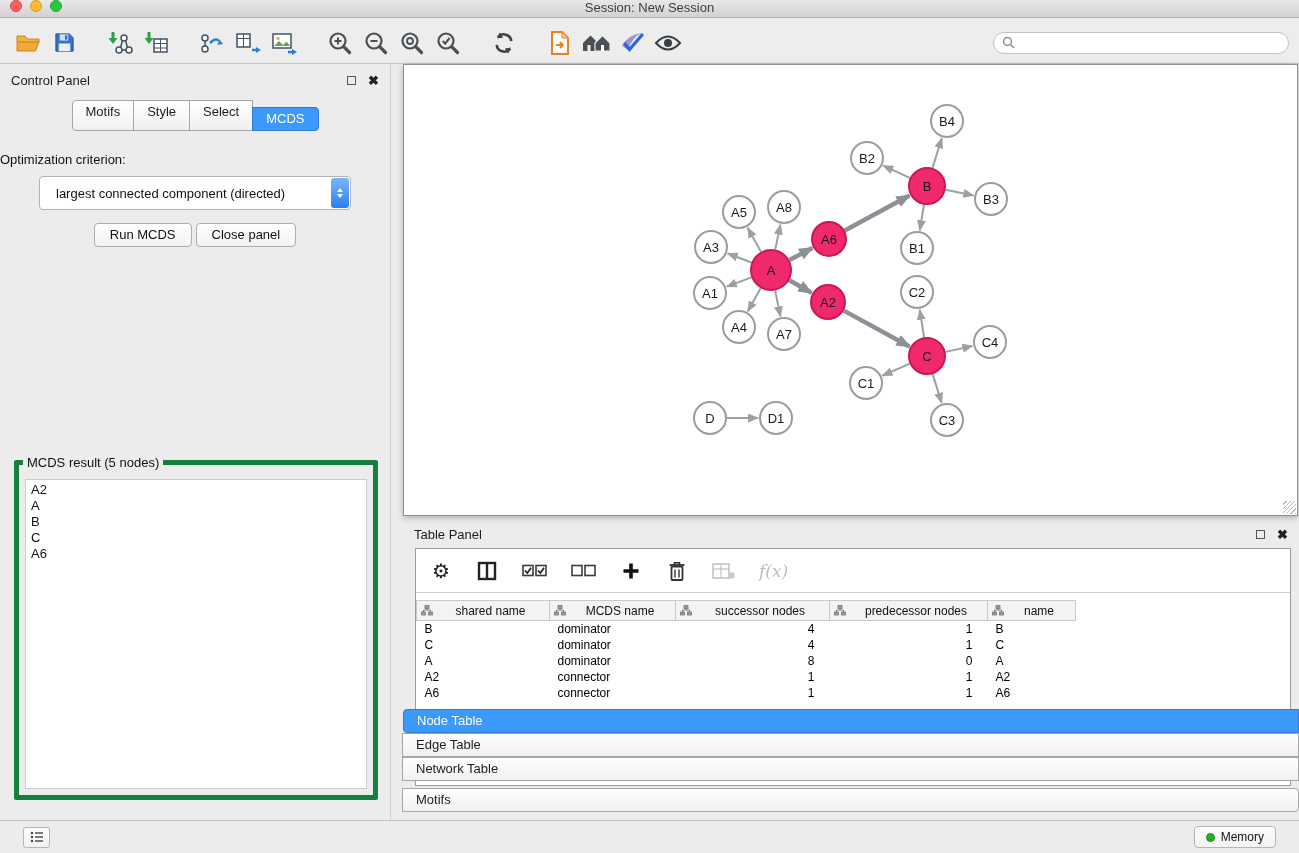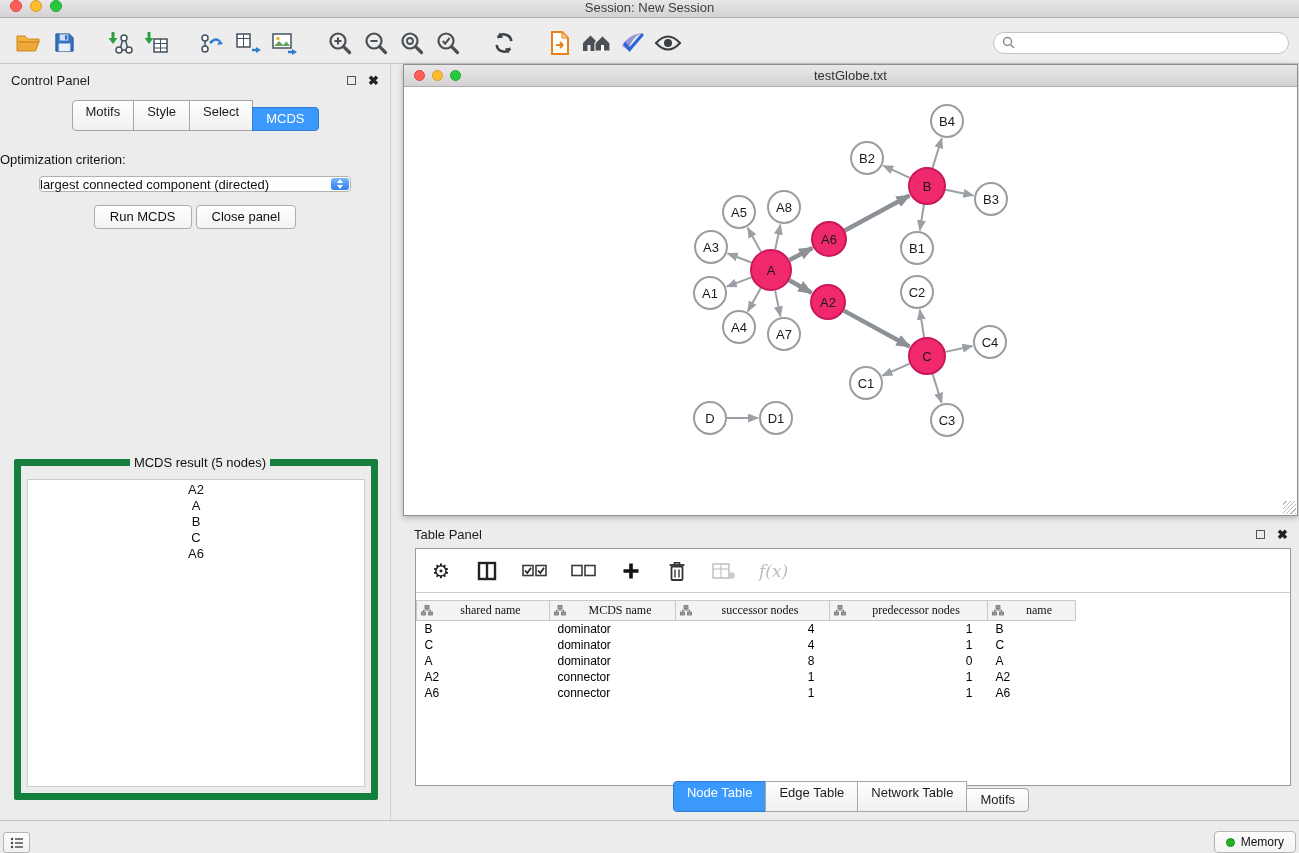--- a/index.html
+++ b/index.html
@@ -38,33 +38,33 @@
   .control-panel { position:absolute; left:0; top:64px; width:391px; bottom:33px;
     background:#ececec; border-right:1px solid #cfcfcf; }
   .control-panel .panel-header { margin-top:4px;gap:29px; }
   .cp-tabs { display:flex; justify-content:center; margin-top:8px; }
   .cp-tab, .tp-tab { font-size:13px; padding:3px 13px 4px; background:linear-gradient(#ffffff,#f0f0f0);
     border:1px solid #a6a6a6; margin-left:-1px; color:#1c1c1c; cursor:default; }
   .cp-tab:first-child, .tp-tab:first-child { border-radius:4px 0 0 4px; margin-left:0; }
   .cp-tab:last-child, .tp-tab:last-child { border-radius:0 4px 4px 0;margin-top:7px; }
   .cp-tab.active, .tp-tab.active { background:#3b99fc; border-color:#2d7dd9; color:#fff; }
   .opt-label { text-align:left; margin-top:21px; font-size:13px; }
-  .dropdown { margin:9px auto 0; width:312px; height:16px; background:#fff; border:1px solid #b2b2b2;
-    border-radius:4px; display:flex; align-items:center; font-size:13px; padding-left:0; position:relative; }
+  .dropdown { margin:9px auto 0; width:312px; height:34px; background:#fff; border:1px solid #b2b2b2;
+    border-radius:4px; display:flex; align-items:center; font-size:13px; padding-left:16px; position:relative; }
   .dropdown .dd-value { white-space:nowrap; overflow:hidden; }
   .stepper { position:absolute; right:1px; top:1px; bottom:1px; width:18px; border-radius:3px;
     background:linear-gradient(#7ab6fb,#2c7ef0); display:flex; flex-direction:column;
     align-items:center; justify-content:center; gap:2px; }
   .tri-up   { width:0; height:0; border-left:3.5px solid transparent; border-right:3.5px solid transparent; border-bottom:4.5px solid #fff; }
   .tri-down { width:0; height:0; border-left:3.5px solid transparent; border-right:3.5px solid transparent; border-top:4.5px solid #fff; }
   .cp-buttons { display:flex; justify-content:center; gap:4px; margin-top:13px; }
   .cp-btn { font-size:13px; padding:3px 15px 4px; background:linear-gradient(#ffffff,#f2f2f2);
     border:1px solid #adadad; border-radius:4px; color:#111; font-family:"Liberation Sans", sans-serif; }
   .result-box { position:absolute; left:14px; right:12px; top:391px; bottom:20px;
-    border:7px solid #15803d; border-radius:2px; padding:0;text-align:center; }
+    border:5px solid #15803d; border-radius:2px; padding:0; }
   .result-box legend { font-size:13px; padding:0 4px; margin-left:4px; }
   .result-list { position:absolute; left:6px; right:6px; top:9px; bottom:6px; background:#fff;
     border:1px solid #cdcdcd; font-size:13px; padding:2px 5px; line-height:16px; overflow:hidden; }
 
   
   .network-window { position:absolute; left:403px; top:64px; width:895px; height:452px;
     background:#fff; border:1px solid #8f8f8f; box-shadow:0 2px 6px rgba(0,0,0,0.25); }
   .net-titlebar { height:22px; background:linear-gradient(#e9e7e9,#d3d1d3); border-bottom:1px solid #b0aeb0;
     position:relative; display:flex; align-items:center; }
   .net-traffic { position:absolute; left:10px; display:flex; gap:7px; }
@@ -79,31 +79,31 @@
   .table-panel { position:absolute; left:403px; top:522px; right:0; bottom:33px; }
   .tp-box { position:absolute; left:12px; right:8px; top:26px; bottom:34px; background:#fff;
     border:1px solid #9a9a9a; overflow:hidden; }
   .table-toolbar { height:44px; display:flex; align-items:center; padding:0 14px; gap:24px;
     border-bottom:1px solid #cfcfcf; }
   .tt-btn { display:flex; align-items:center; justify-content:center; min-width:22px; height:30px; }
   .gear-glyph { font-size:20px; color:#222; line-height:1; }
   .fx-label { font-family:"DejaVu Serif", serif; font-style:italic; font-size:17px; color:#bdbdbd; }
   table.data-table { border-collapse:collapse; table-layout:fixed; margin-top:7px; width:100%; }
   .data-table th { background:#f3f3f3; border:1px solid #c9c9c9; font-weight:normal; font-size:12px;
-    height:20px; padding:0 4px;font-family:Liberation Serif, serif; }
+    height:20px; padding:0 4px; }
   .data-table th.filler { background:transparent; border:none; }
   .th-inner { display:flex; align-items:center; gap:3px; }
   .th-label { flex:1; text-align:center; white-space:nowrap; overflow:hidden; }
   .data-table td { font-size:12px; height:16px; padding:0 8px; color:#000; white-space:nowrap; }
   .data-table td.num { text-align:right; padding-right:15px; }
-  .tp-tabs { position:absolute; bottom:8px; left:0; right:0; display:flex; justify-content:center; }
+  .tp-tabs { position:absolute; bottom:8px; left:0; right:0; display:flex; justify-content:center;flex-direction:column; }
 
   
   .statusbar { position:absolute; left:0; right:0; bottom:0; height:33px; background:#ececec;
-    border-top:1px solid #c3c3c3; display:flex; align-items:flex-end; padding:0 3px; }
+    border-top:1px solid #c3c3c3; display:flex; align-items:center; padding:0 23px; }
   .menu-btn { width:27px; height:21px; border:1px solid #b5b5b5; border-radius:3px;
     background:linear-gradient(#fdfdfd,#f1f1f1); display:flex; align-items:center; justify-content:center; }
   .memory-btn { margin-left:auto; height:22px; border:1px solid #b5b5b5; border-radius:4px;
     background:linear-gradient(#fdfdfd,#f3f3f3); display:flex; align-items:center; gap:6px;
     padding:0 11px; font-size:12px; color:#111; font-family:"Liberation Sans", sans-serif; }
   .mem-dot { width:9px; height:9px; border-radius:50%; background:#1fb41f; border:1px solid #169016; }
 </style>
 </head>
 <body>
 
@@ -290,28 +290,20 @@
           <div>A2</div>
           <div>A</div>
           <div>B</div>
           <div>C</div>
           <div>A6</div>
         </div>
     </fieldset>
   </div>
 
   <div class="network-window">
-    <div class="net-titlebar">
-      <div class="net-traffic">
-        <span class="tl sm red"></span>
-        <span class="tl sm yellow"></span>
-        <span class="tl sm green"></span>
-      </div>
-      <div class="net-title">testGlobe.txt</div>
-    </div>
     <div class="net-content">
       <svg id="graph-svg" viewBox="0 0 893 428" preserveAspectRatio="none">
           <defs>
             <marker id="arrow-thin" markerUnits="userSpaceOnUse" markerWidth="11" markerHeight="9" refX="10" refY="4.5" orient="auto">
               <path d="M0,0 L11,4.5 L0,9 z" fill="#9aa0a5"></path>
             </marker>
             <marker id="arrow-bold" markerUnits="userSpaceOnUse" markerWidth="15" markerHeight="12" refX="13" refY="6" orient="auto">
               <path d="M0,0 L15,6 L0,12 z" fill="#8b9196"></path>
             </marker>
           </defs>

